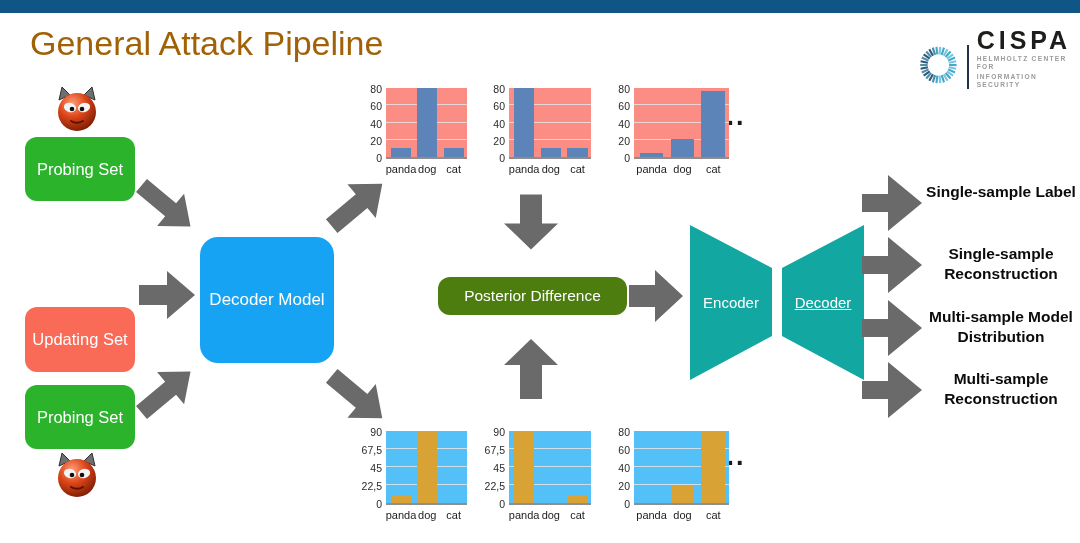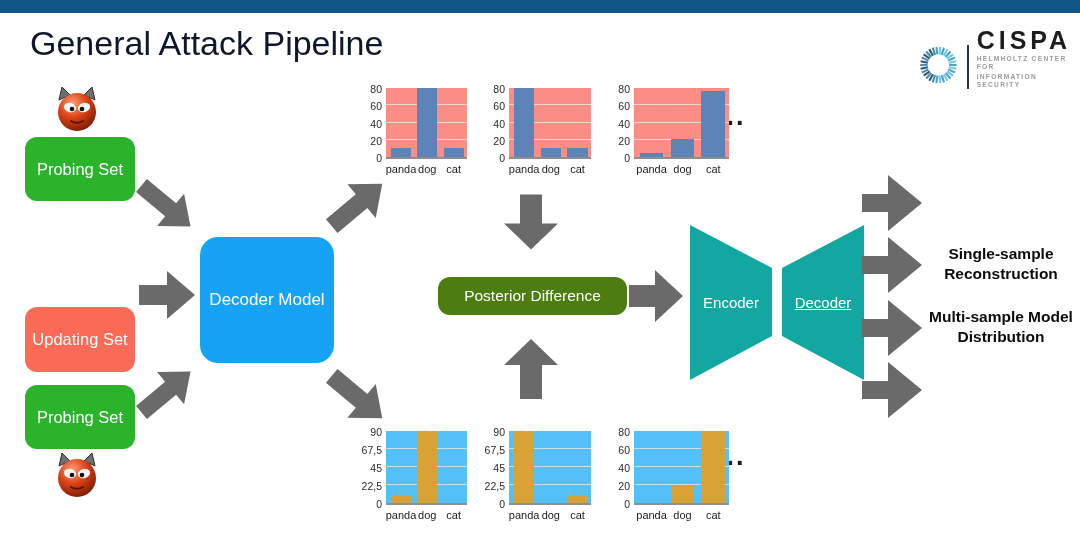--- a/index.html
+++ b/index.html
@@ -1,19 +1,19 @@
 <!DOCTYPE html>
 <html><head>
 <meta charset="utf-8">
 <style>
   html,body{margin:0;padding:0;background:#fff;}
   .slide{position:relative;width:1080px;height:543px;background:#ffffff;overflow:hidden;
          font-family:"Liberation Sans",sans-serif;}
   .topbar{position:absolute;left:0;top:0;width:1080px;height:13px;}
-  .title{position:absolute;left:30px;top:24px;font-size:34px;color:#0f172a;}
+  .title{position:absolute;left:30px;top:24px;font-size:34px;color:#a16207;}
   
   .logo{position:absolute;left:916px;top:28px;display:flex;align-items:flex-end;}
   .logo-div{width:2px;height:44px;background:#23314f;margin:0 8px 0 6px;}
   .logo-name{font-size:25px;font-weight:bold;letter-spacing:4px;color:#1d1d1b;line-height:1;}
   .logo-sub{font-size:6.6px;letter-spacing:1.3px;color:#9a9a9a;margin-top:2px;line-height:1.2;font-weight:bold;}
   
   .pbox{position:absolute;display:flex;align-items:center;justify-content:center;
         color:#fff;border-radius:12px;font-size:16.5px;text-align:center;}
   .bx-probe-top{left:25px;top:137px;width:110px;height:64px;}
   .bx-update{left:25px;top:262px;width:110px;height:65px;}
@@ -147,22 +147,24 @@
       <polygon points="324,388 363,388 363,375 390,397 363,419 363,406 324,406" fill="#6A6A6A" transform="rotate(40 357 397)"></polygon>
       <polygon points="503.5,211 532.5,211 532.5,195 558.5,222 532.5,249 532.5,233 503.5,233" fill="#6A6A6A" transform="rotate(90 531 222)"></polygon>
       <polygon points="501,358 535,358 535,342 561,369 535,396 535,380 501,380" fill="#6A6A6A" transform="rotate(-90 531 369)"></polygon>
       <polygon points="629,285 655,285 655,270 683,296 655,322 655,307 629,307" fill="#6A6A6A"></polygon>
       <polygon points="862,194 888,194 888,175 922,203 888,231 888,212 862,212" fill="#6A6A6A"></polygon>
       <polygon points="862,256 888,256 888,237 922,265 888,293 888,274 862,274" fill="#6A6A6A"></polygon>
       <polygon points="862,319 888,319 888,300 922,328 888,356 888,337 862,337" fill="#6A6A6A"></polygon>
       <polygon points="862,381 888,381 888,362 922,390 888,418 888,399 862,399" fill="#6A6A6A"></polygon>
     </svg>
 
+  <div class="out" style="top:182px">Single-sample Label</div>
   <div class="out" style="top:244px">Single-sample Reconstruction</div>
   <div class="out" style="top:307px">Multi-sample Model Distribution</div>
+  <div class="out" style="top:369px">Multi-sample Reconstruction</div>
 
   <div class="dots dots-top">...</div>
   <div class="dots dots-bot">...</div>
 
   <div id="charts">
       <div class="chart" style="left: 343px; top: 88px; width: 108px; height: 89px;">
         <div class="yaxis" style="left: 0px; width: 27px; height: 69px;">
           <div class="ytick" style="top: -5px;">80</div>
           <div class="ytick" style="top: 12.25px;">60</div>
           <div class="ytick" style="top: 29.5px;">40</div>

